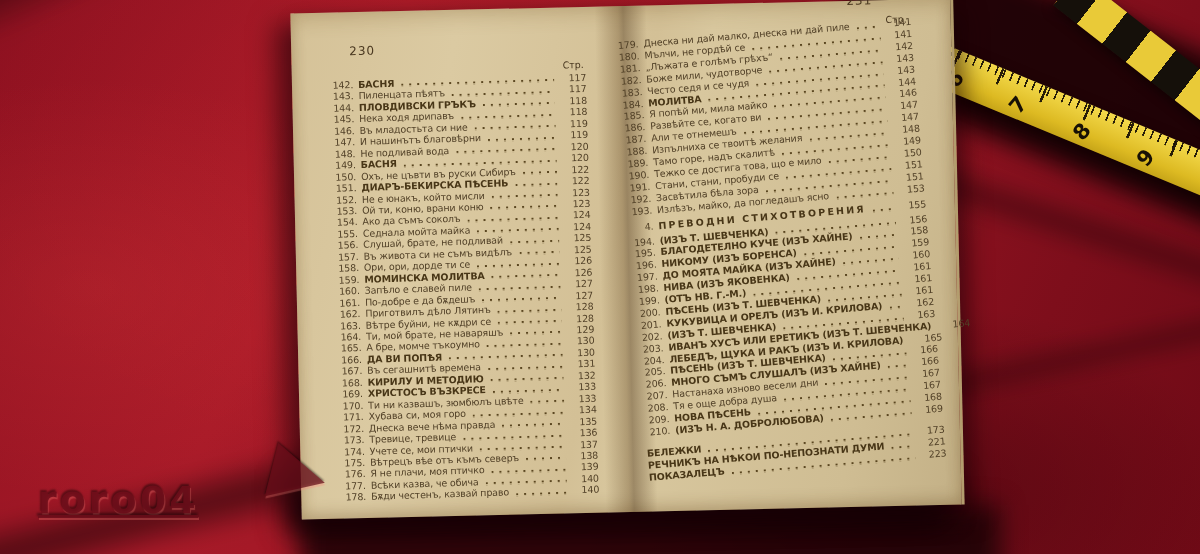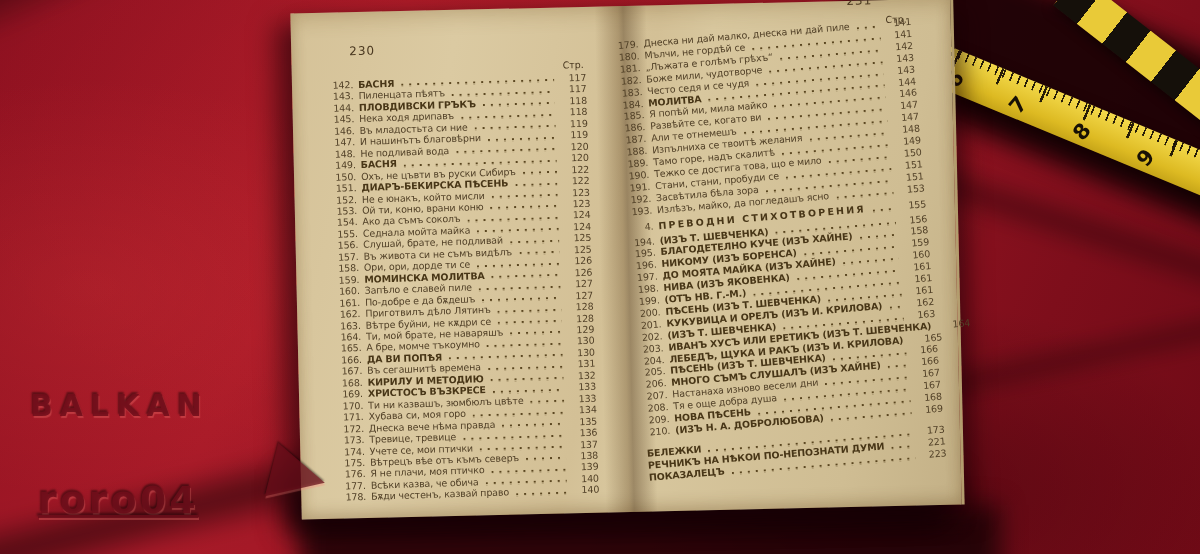--- a/index.html
+++ b/index.html
@@ -629,17 +629,16 @@
                 <span class="t">ПОКАЗАЛЕЦЪ</span>
                 <span class="leader"></span>
                 <span class="p">223</span>
               </div>
             </div>
         </li>
       </ul>
     </div>
   </div>
 
-  <div class="wm wm-balkan">BALKAN</div>
   <div class="wm wm-arrow">▶</div>
   <div class="wm wm-user">roro04</div>
 
 </div>
 
 </body></html>

